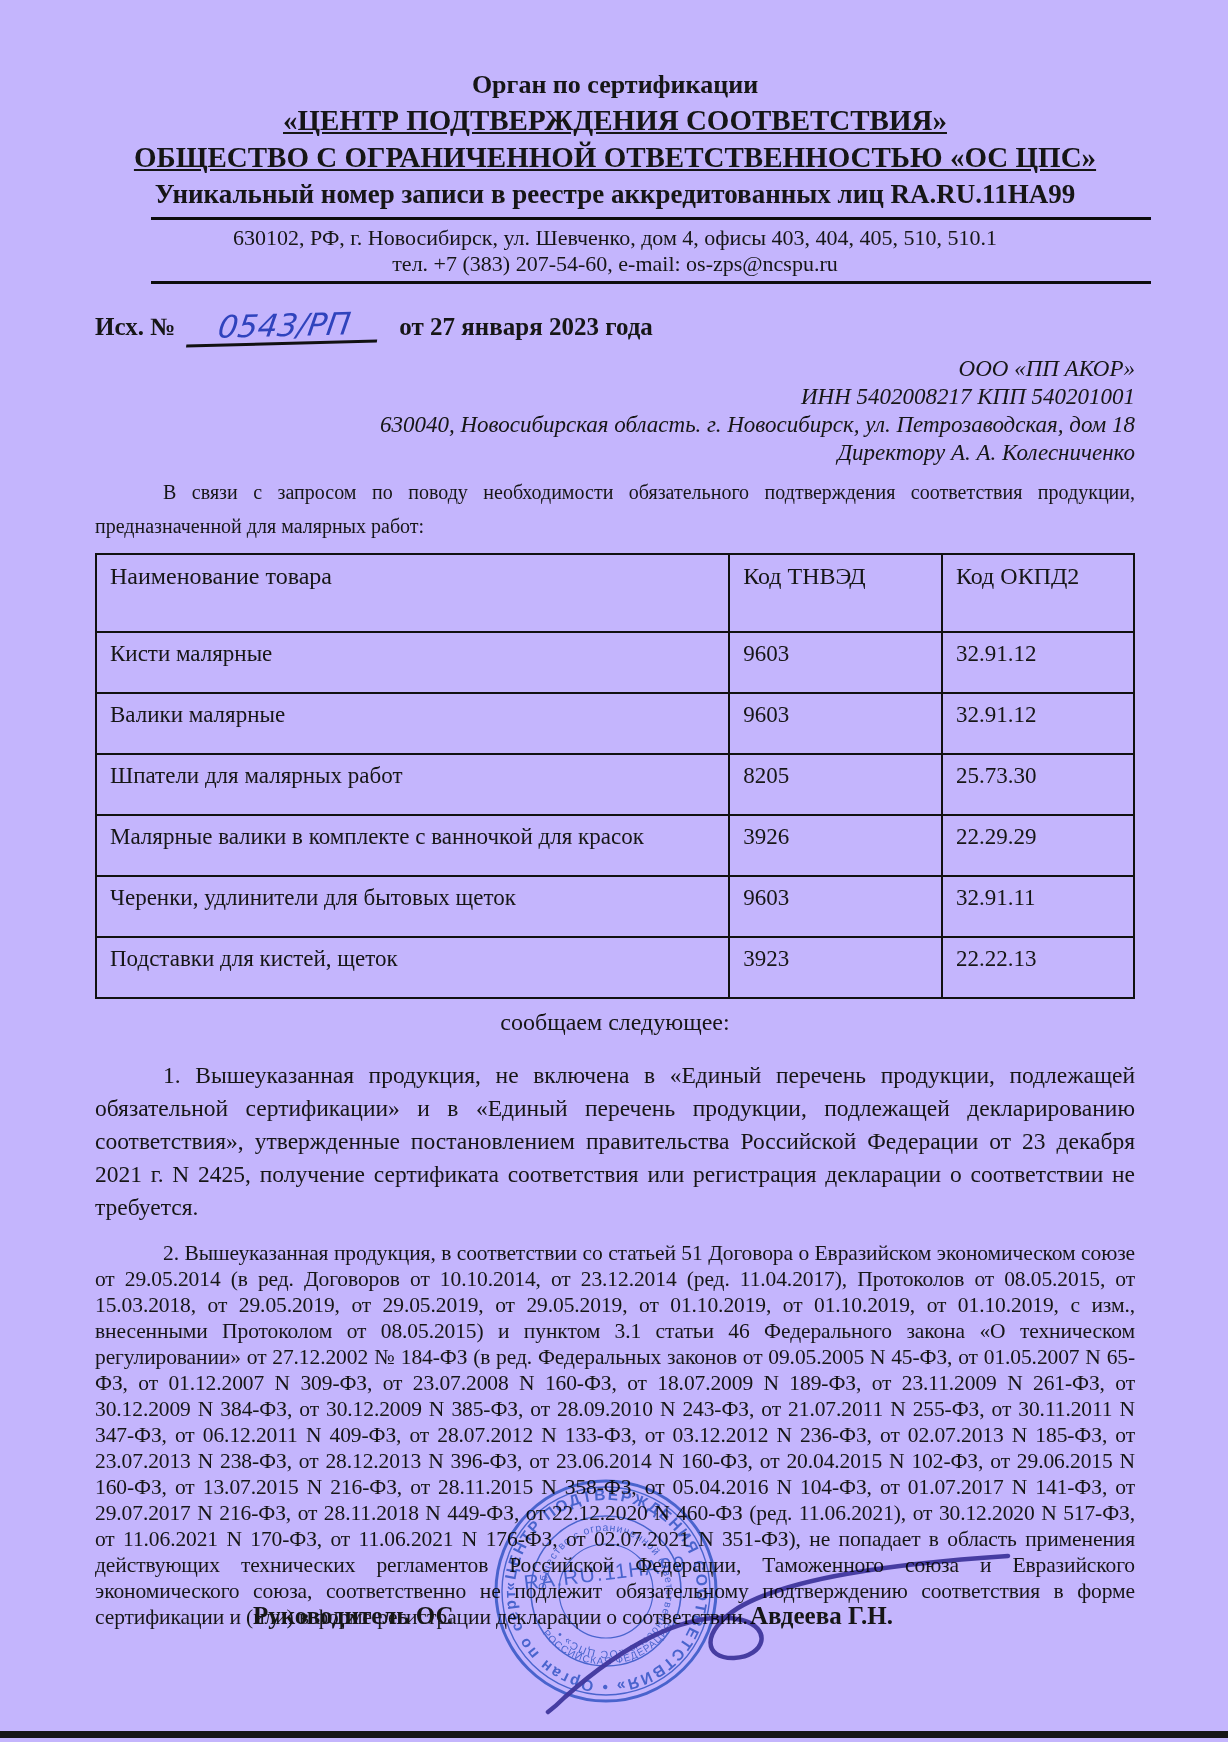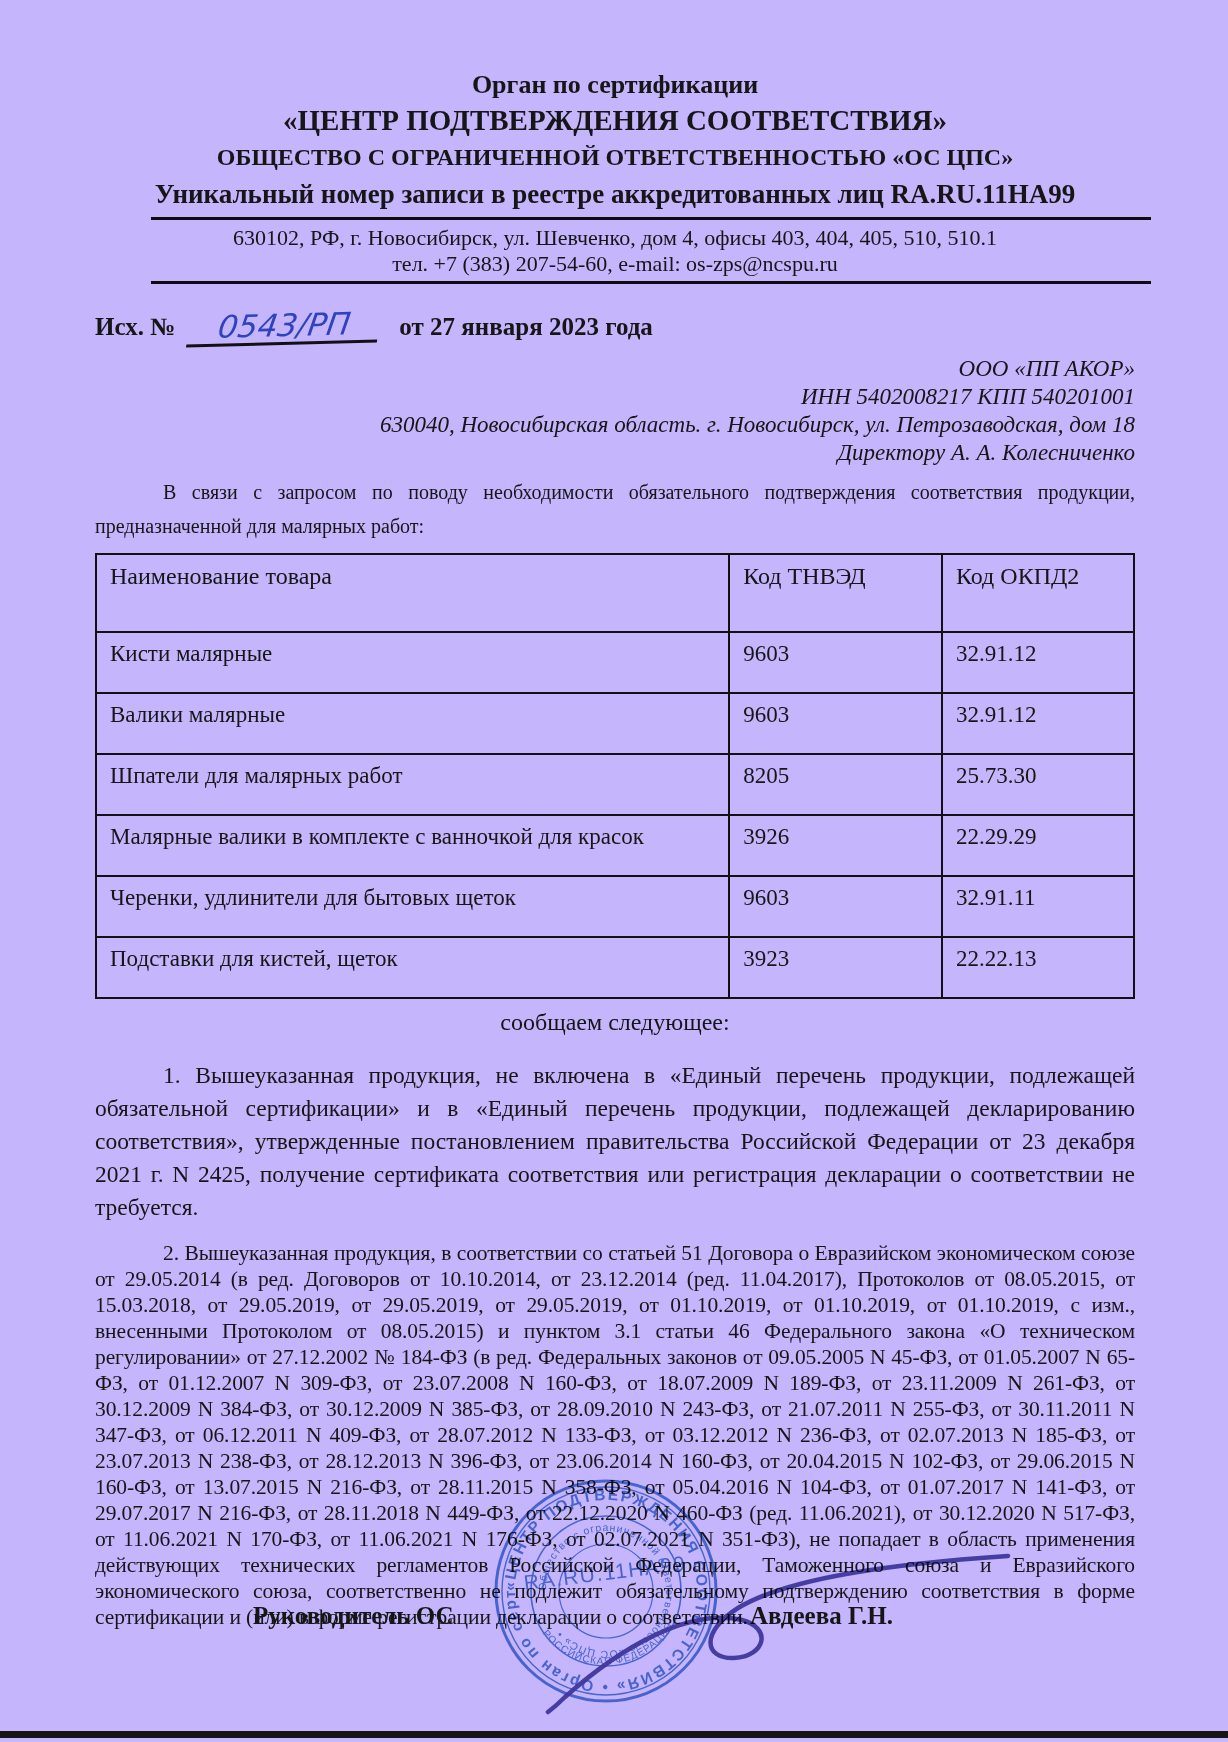--- a/index.html
+++ b/index.html
@@ -9,22 +9,22 @@
     margin:0 auto;
     background:#c4b5fd;
     overflow:hidden;
     font-family:"Liberation Serif","DejaVu Serif",serif;
     color:#161616;
   }
   .content{padding:0 93px 0 95px;}
   
   .org-header{text-align:center;margin-top:68px;font-weight:bold;}
   .org-line1{font-size:26px;line-height:34px;}
-  .org-line2{font-size:29px;line-height:37px;}
-  .org-line3{font-size:24px;line-height:37px;}
+  .org-line2{font-size:29px;line-height:37px;text-decoration:underline;}
+  .org-line3{font-size:29px;line-height:37px;text-decoration:underline;}
   .org-line4{font-size:27px;line-height:36px;}
   .rule{height:3px;background:#0d0d0d;margin-left:56px;margin-right:-16px;}
   .rule-top{margin-top:5px;}
   .addr{ text-align:center;font-size:22px;line-height:26px;}
   .addr-1{margin-top:5px;}
   .rule-bottom{margin-top:4px;}
   
   .ref-row{margin-top:26px;display:flex;align-items:flex-end;font-weight:bold;font-size:25px;}
   .ref-label{padding-bottom:4px;}
   .ref-number{

